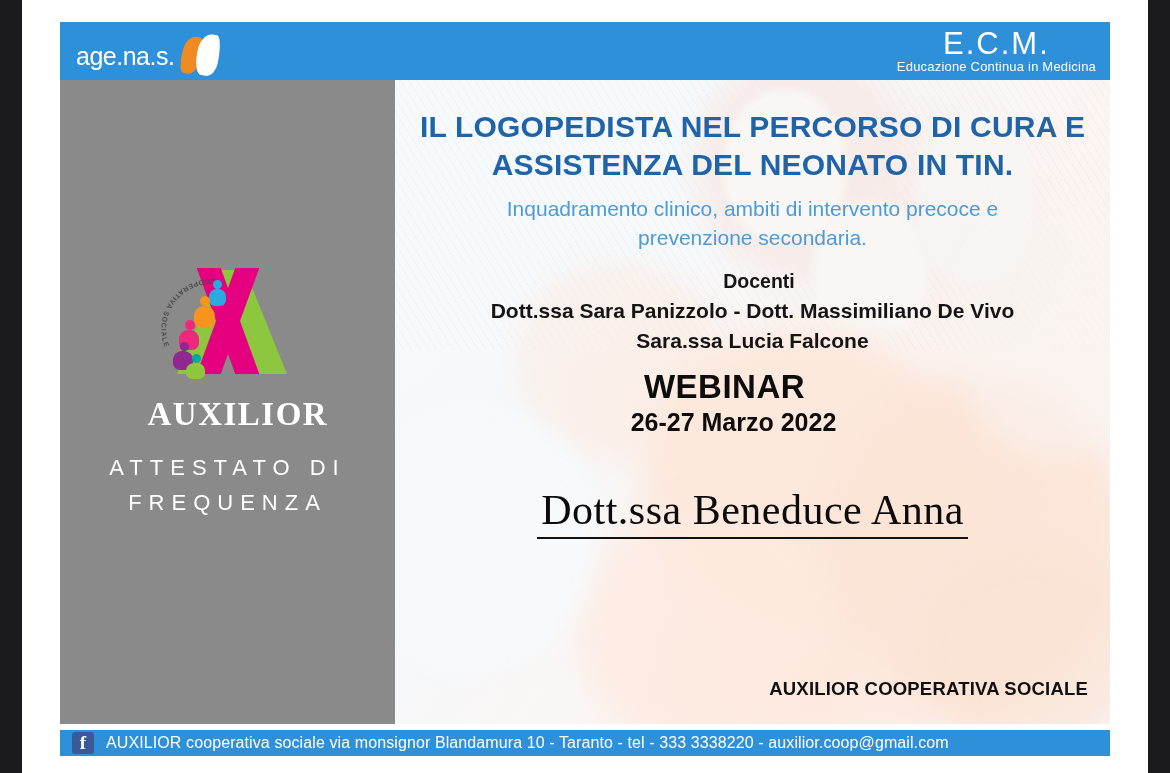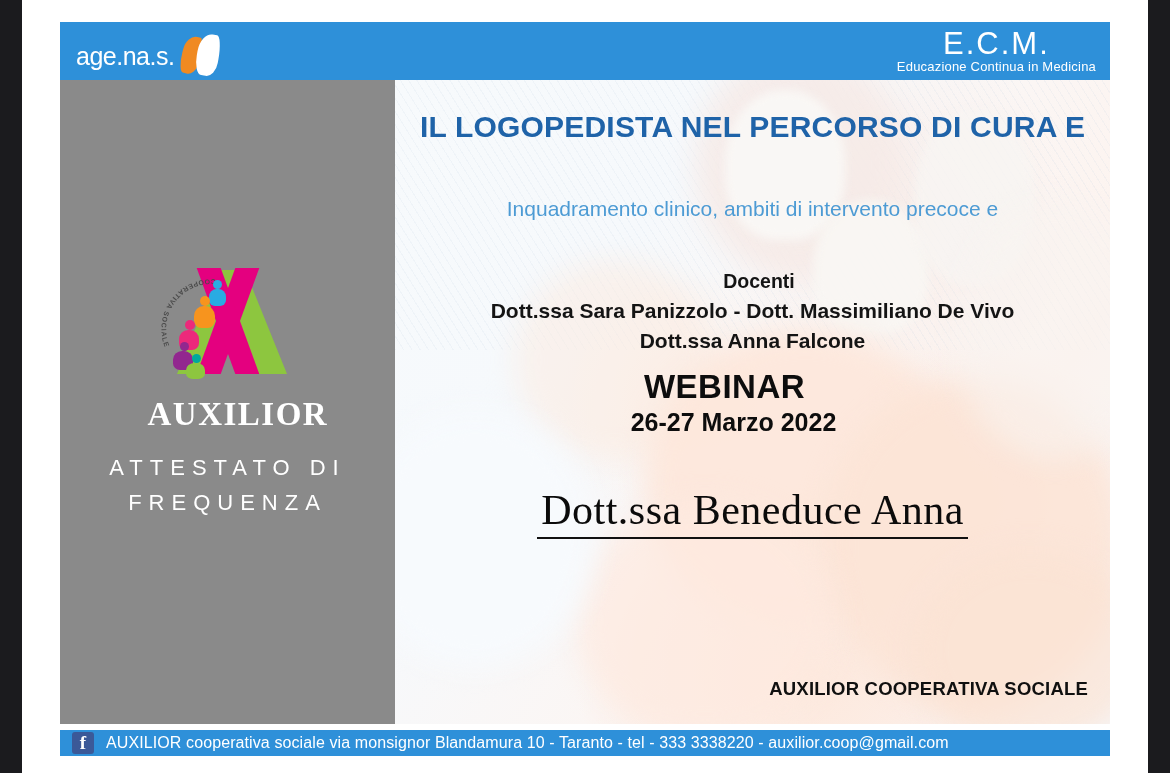--- a/index.html
+++ b/index.html
@@ -291,30 +291,32 @@
           <span class="blob" style="left:180px; top:420px;  width:260px; height:240px; background:rgba(253,234,223,0.7);"></span>
           <span class="blob" style="left:520px; top:470px;  width:230px; height:200px; background:rgba(251,226,211,0.7);"></span>
           <span class="blob" style="left:-40px; top:330px;  width:240px; height:260px; background:rgba(247,250,253,0.95);"></span>
           <span class="blob" style="left:560px; top:120px;  width:200px; height:260px; background:rgba(248,243,240,0.6);"></span>
         </div>
 
         <div class="photo-content">
 
           <div class="title-main">
             <div>IL LOGOPEDISTA NEL PERCORSO DI CURA E</div>
+            <div>ASSISTENZA DEL NEONATO IN TIN.</div>
           </div>
 
           <div class="title-sub">
             <div>Inquadramento clinico, ambiti di intervento precoce e</div>
+            <div>prevenzione secondaria.</div>
           </div>
 
           <div class="docenti">
             <div class="row1">Docenti</div>
             <div class="row2">Dott.ssa Sara Panizzolo - Dott. Massimiliano De Vivo</div>
-            <div class="row3">Dott.ssa Anna Falcone</div>
+            <div class="row3">Sara.ssa Lucia Falcone</div>
           </div>
 
           <div class="webinar">
             <div class="wlabel">WEBINAR</div>
             <div class="wdate">26-27 Marzo 2022</div>
           </div>
 
           <div class="recipient">
             <span class="recipient-name">Dott.ssa Beneduce Anna</span>
           </div>

